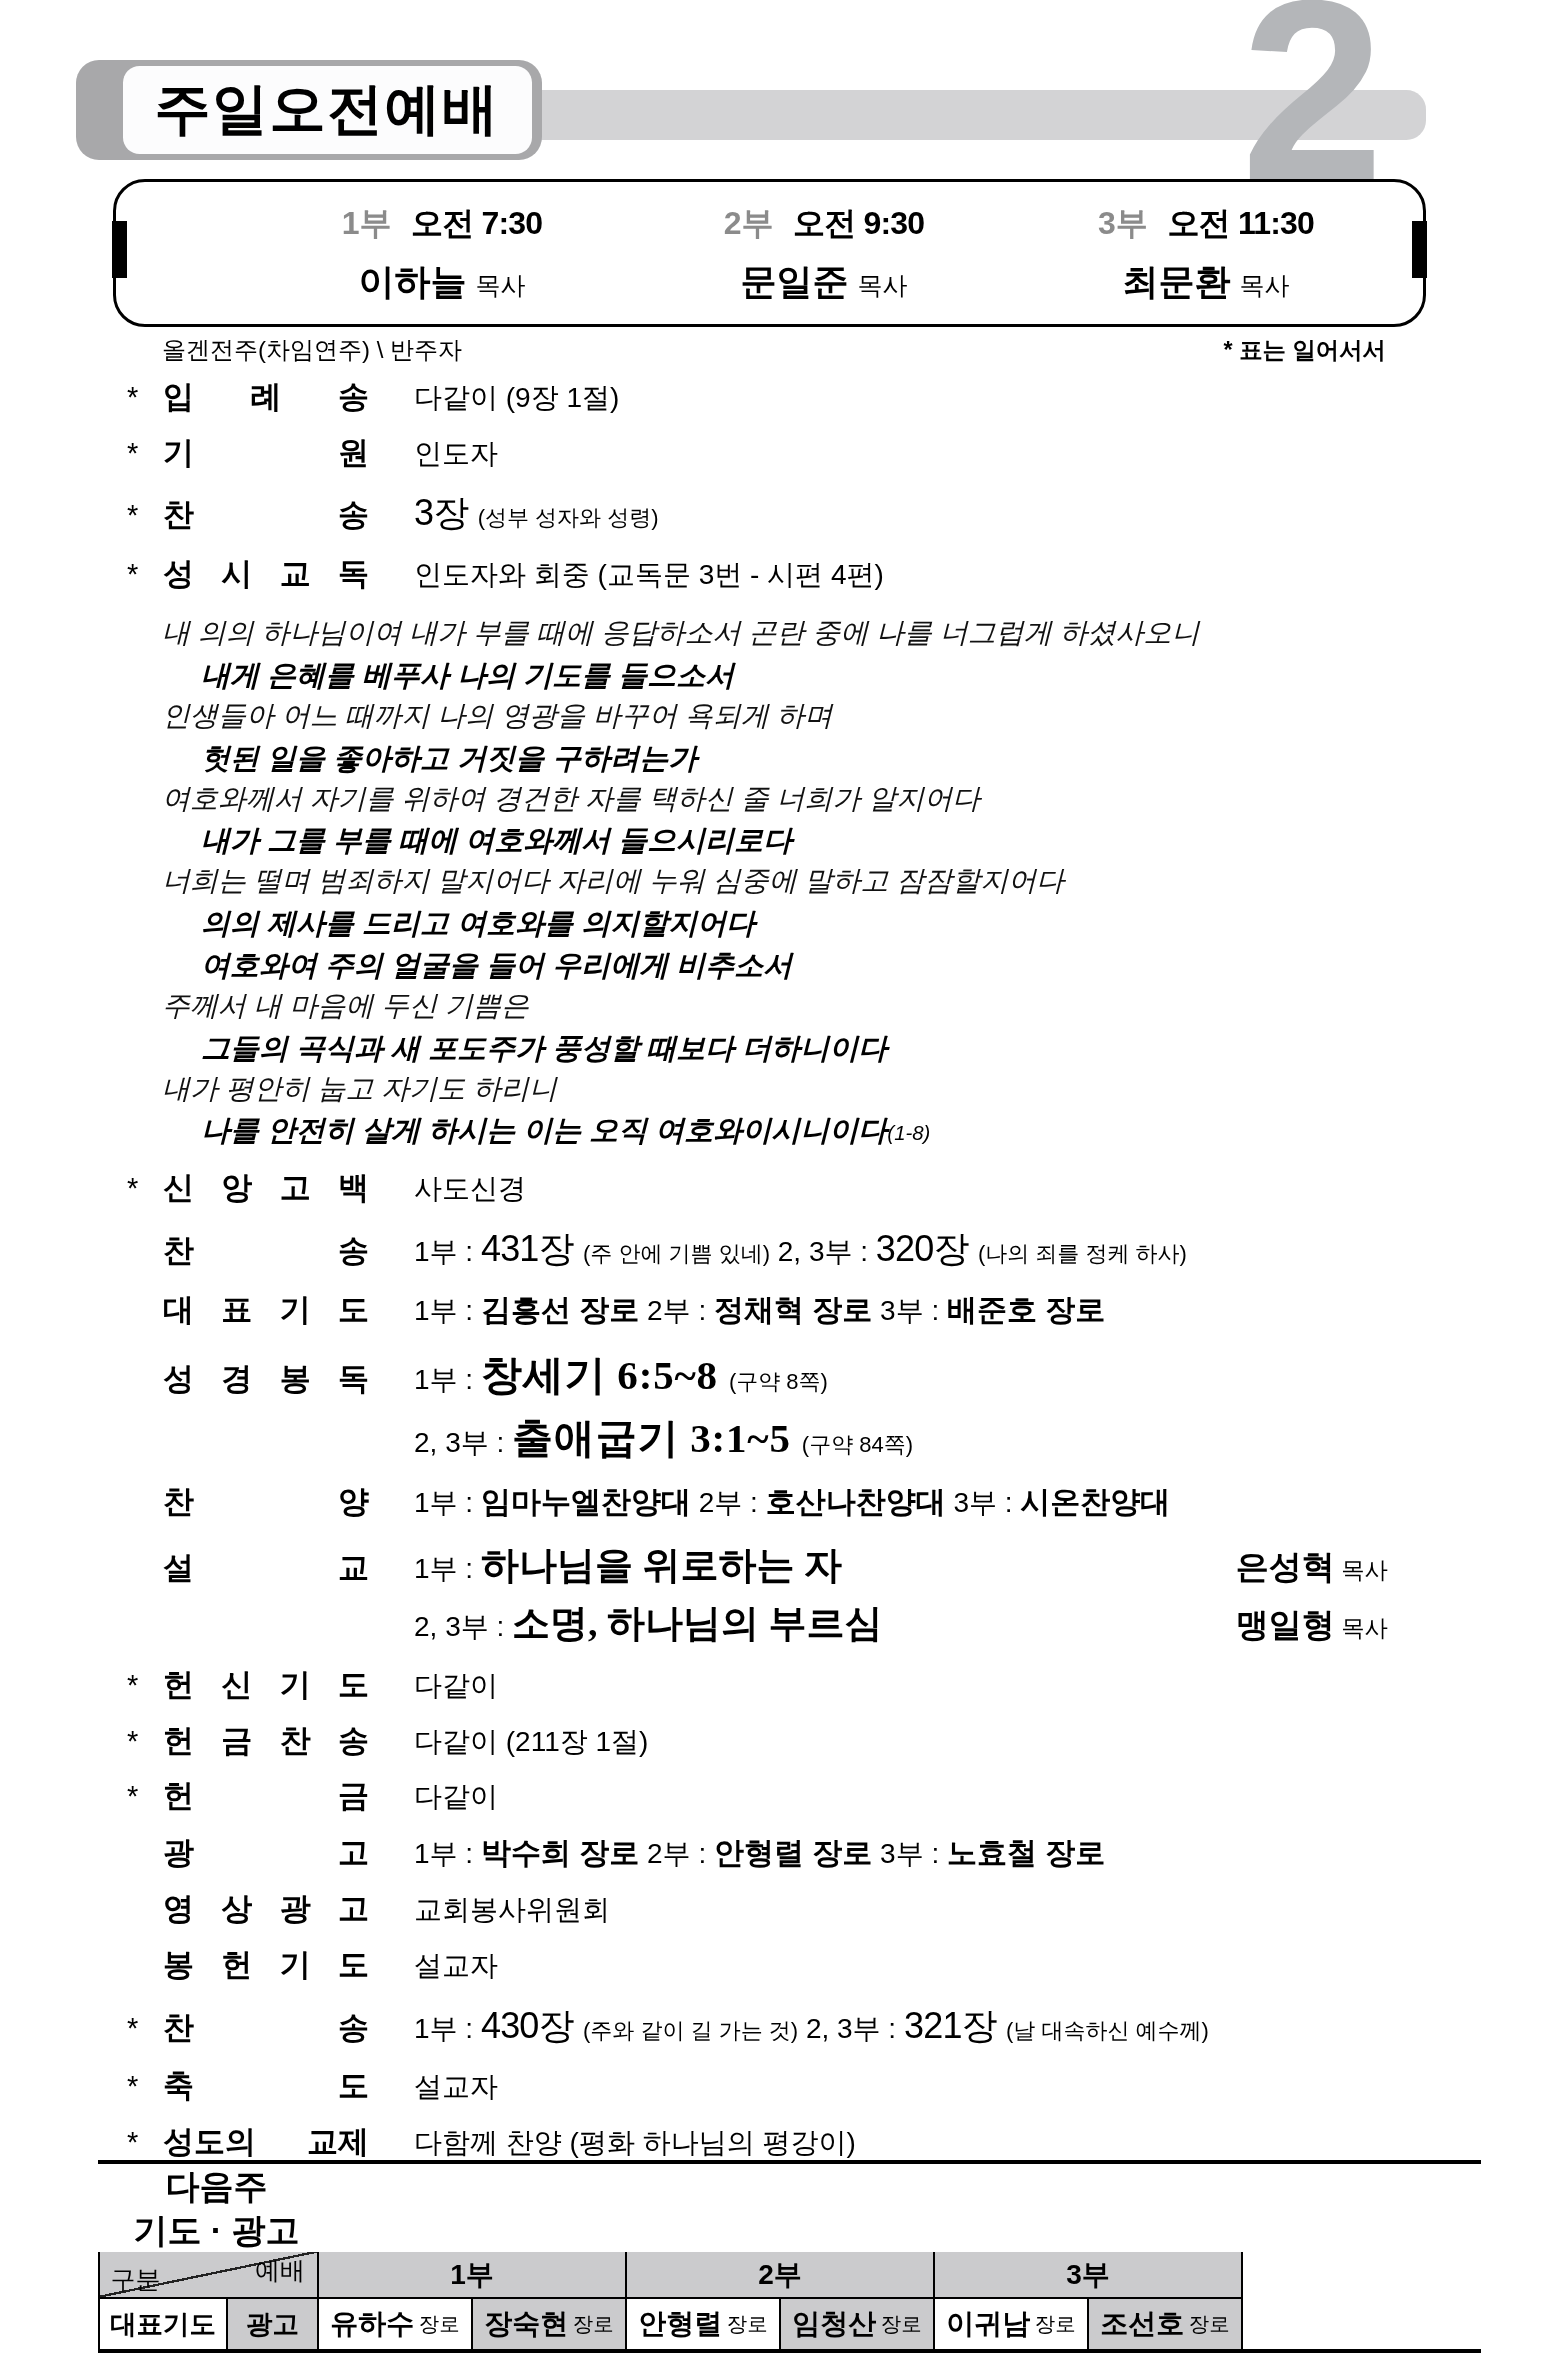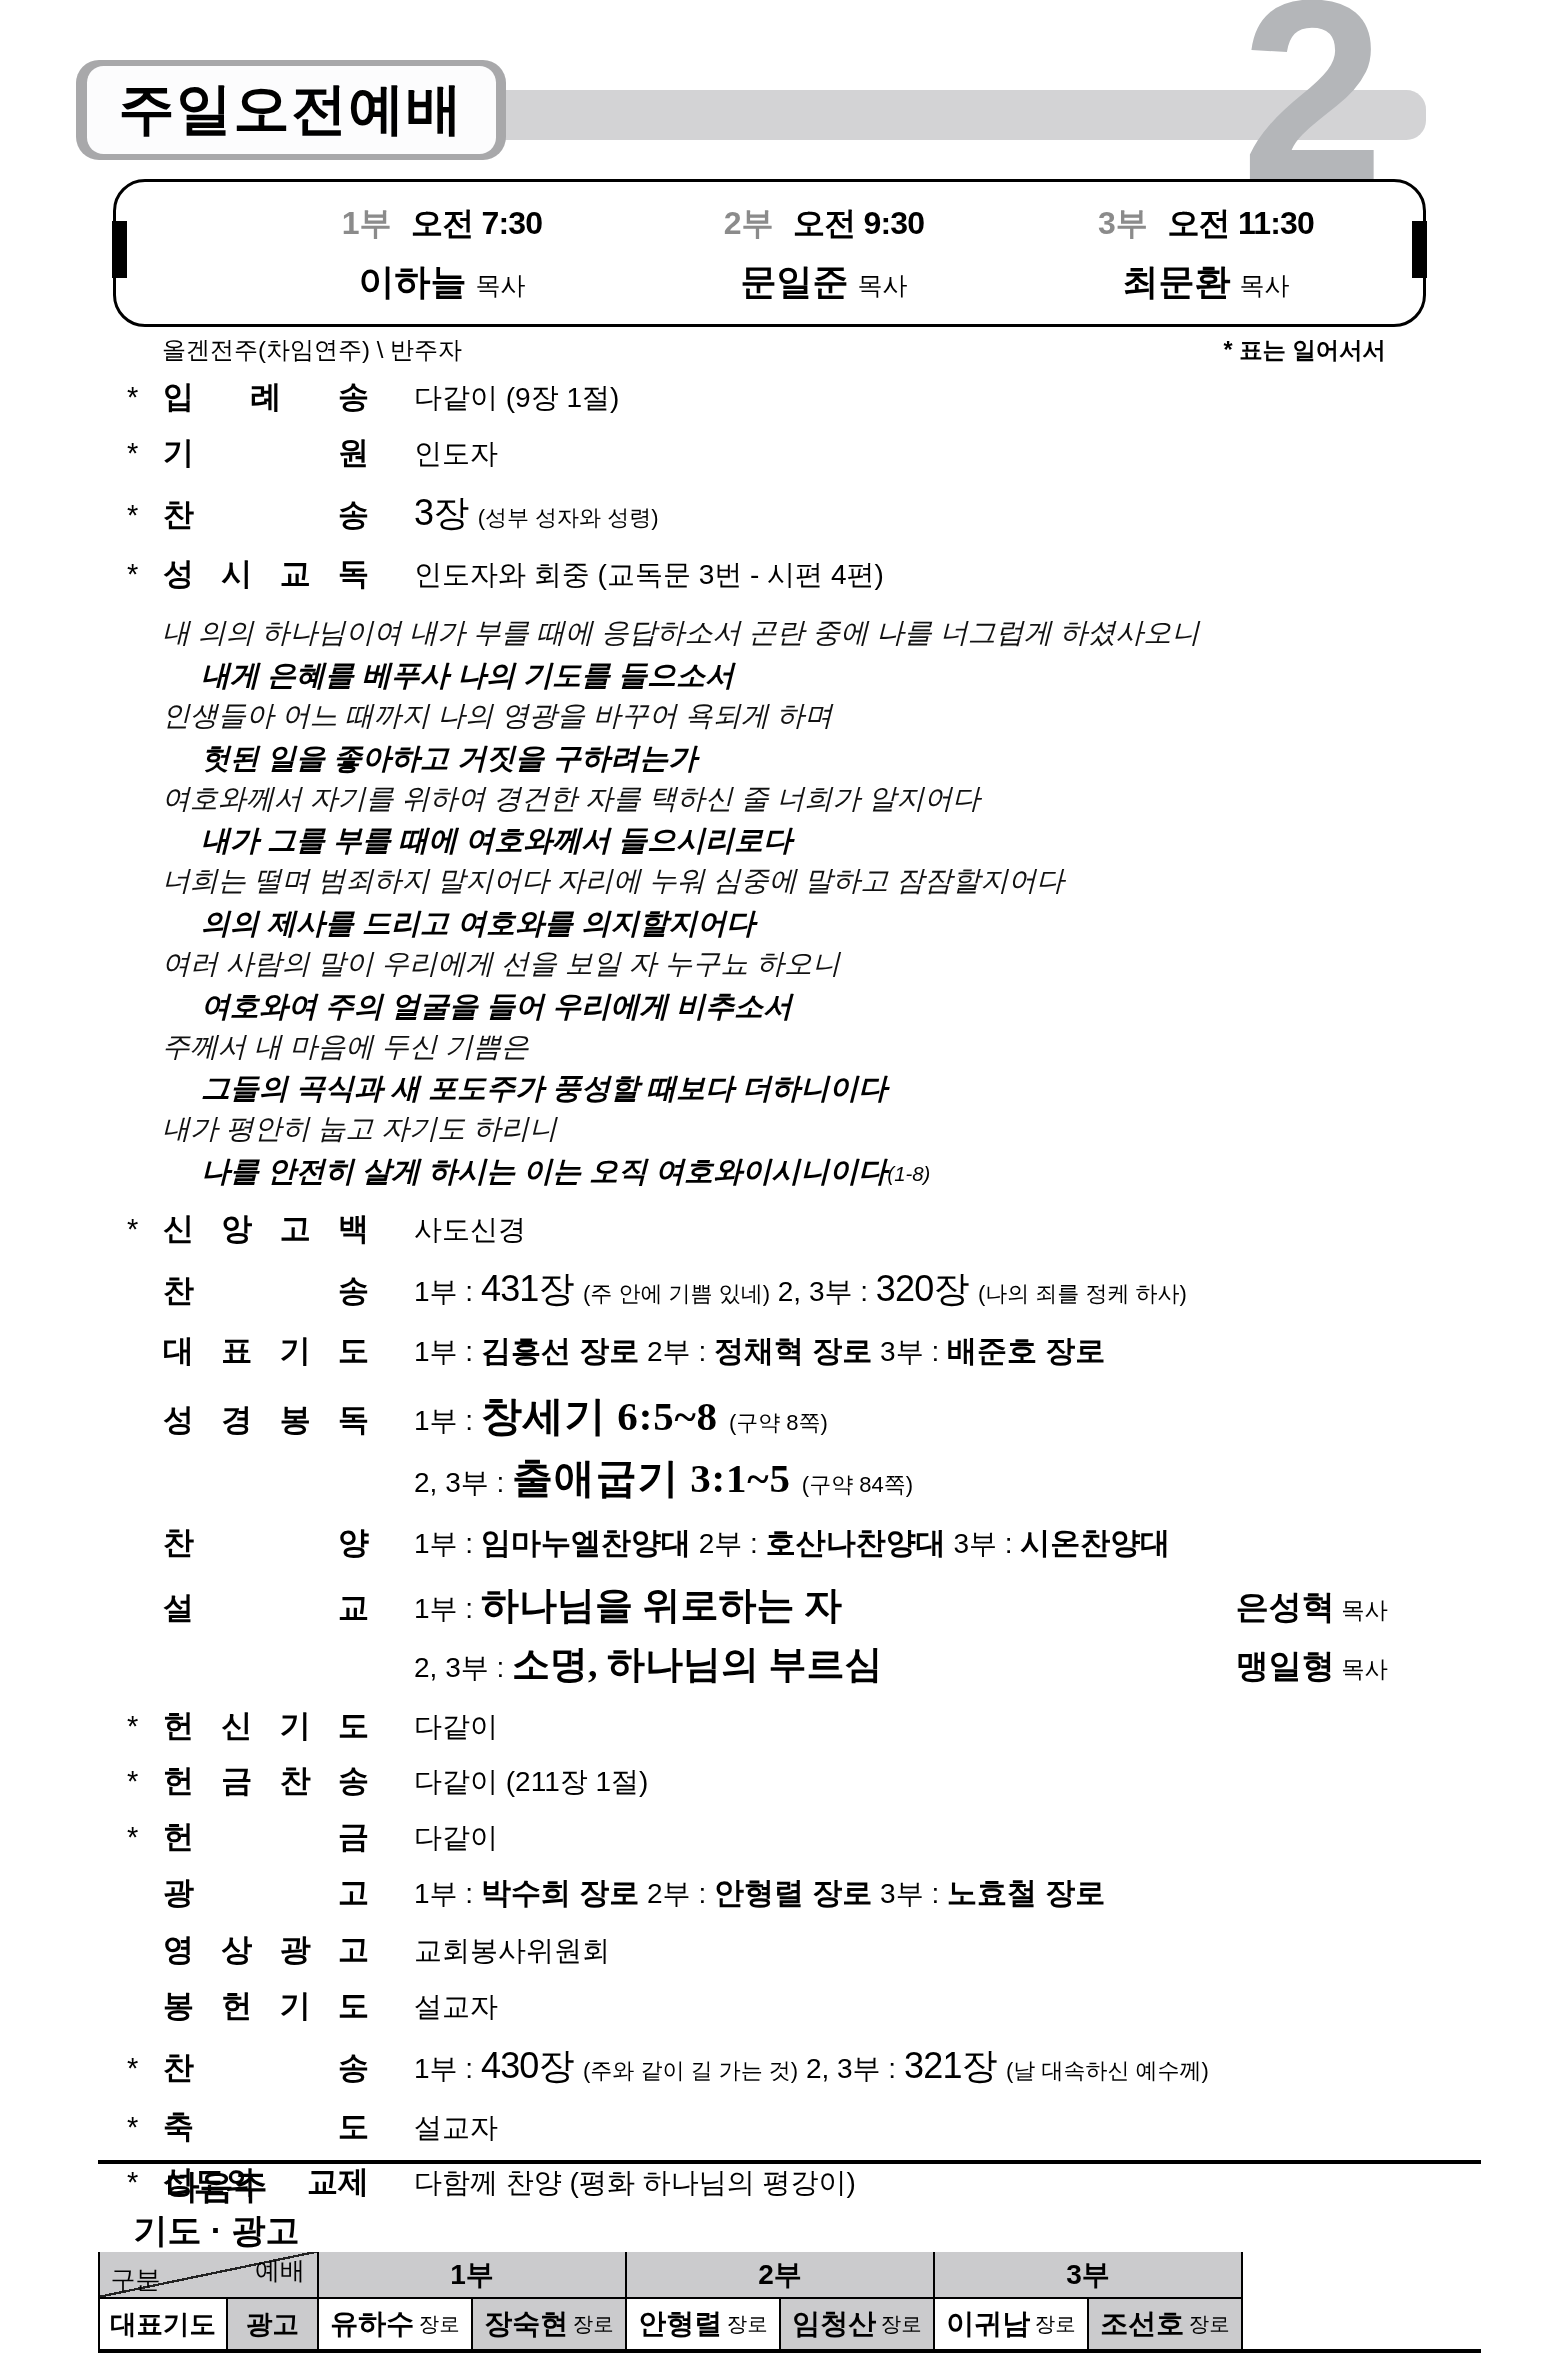--- a/index.html
+++ b/index.html
@@ -7,21 +7,21 @@
   .page{position:relative;width:1548px;height:2377px;background:#fff;overflow:hidden;}
 
   
   .deco-bar{position:absolute;left:264px;top:90px;width:1162px;height:50px;
     background:#d3d3d5;border-radius:0 19.6px 19.6px 0;z-index:1;}
   .page-num{position:absolute;left:1241px;top:-39px;font-size:257px;font-weight:700;
     color:#b4b6b9;line-height:1;z-index:3;}
   .title-outer{position:absolute;left:76px;top:60px;background:#a8a8aa;border-radius:23px;
     padding:6px 10.6px;z-index:2;}
   .title-inner{background:#fcfcfd;border-radius:16.6px;padding:6px 32px;font-size:56px;
-    font-weight:800;letter-spacing:1.5px;white-space:nowrap;}
+    font-weight:800;letter-spacing:1.5px;white-space:nowrap;margin-left:36px;}
   .service-box{position:absolute;left:113px;top:179px;width:1313px;height:148px;
     border:3.8px solid #000;border-radius:32px;background:#fff;z-index:2;box-sizing:border-box;
     display:flex;align-items:flex-start;padding:19.6px 0 0 135px;}
   .tab{position:absolute;width:15px;height:57px;background:#000;top:39px;}
   .tab.l{left:-3.8px;} .tab.r{right:-3.8px;}
   .svc-col{width:382px;flex-shrink:0;text-align:center;}
   .svc-line1{font-size:32px;white-space:nowrap;}
   .svc-part{color:#8b8b8b;font-weight:600;margin-right:19.6px;}
   .svc-time{font-weight:600;letter-spacing:-0.8px;}
   .svc-line2{margin-top:12px;white-space:nowrap;}
@@ -154,21 +154,20 @@
       </div>
       <div class="reading">
         <div class="r-line">내 의의 하나님이여 내가 부를 때에 응답하소서 곤란 중에 나를 너그럽게 하셨사오니</div>
         <div class="r-line bold">내게 은혜를 베푸사 나의 기도를 들으소서</div>
         <div class="r-line">인생들아 어느 때까지 나의 영광을 바꾸어 욕되게 하며</div>
         <div class="r-line bold">헛된 일을 좋아하고 거짓을 구하려는가</div>
         <div class="r-line">여호와께서 자기를 위하여 경건한 자를 택하신 줄 너희가 알지어다</div>
         <div class="r-line bold">내가 그를 부를 때에 여호와께서 들으시리로다</div>
         <div class="r-line">너희는 떨며 범죄하지 말지어다 자리에 누워 심중에 말하고 잠잠할지어다</div>
         <div class="r-line bold">의의 제사를 드리고 여호와를 의지할지어다</div>
-        <div class="r-line">여러 사람의 말이 우리에게 선을 보일 자 누구뇨 하오니</div>
         <div class="r-line bold">여호와여 주의 얼굴을 들어 우리에게 비추소서</div>
         <div class="r-line">주께서 내 마음에 두신 기쁨은</div>
         <div class="r-line bold">그들의 곡식과 새 포도주가 풍성할 때보다 더하니이다</div>
         <div class="r-line">내가 평안히 눕고 자기도 하리니</div>
         <div class="r-line bold">나를 안전히 살게 하시는 이는 오직 여호와이시니이다<span class="r-suffix">(1-8)</span></div>
       </div>
       <div class="o-row">
         <span class="o-star">*</span>
         <span class="o-label">신 앙 고 백</span>
         <div class="o-content">

